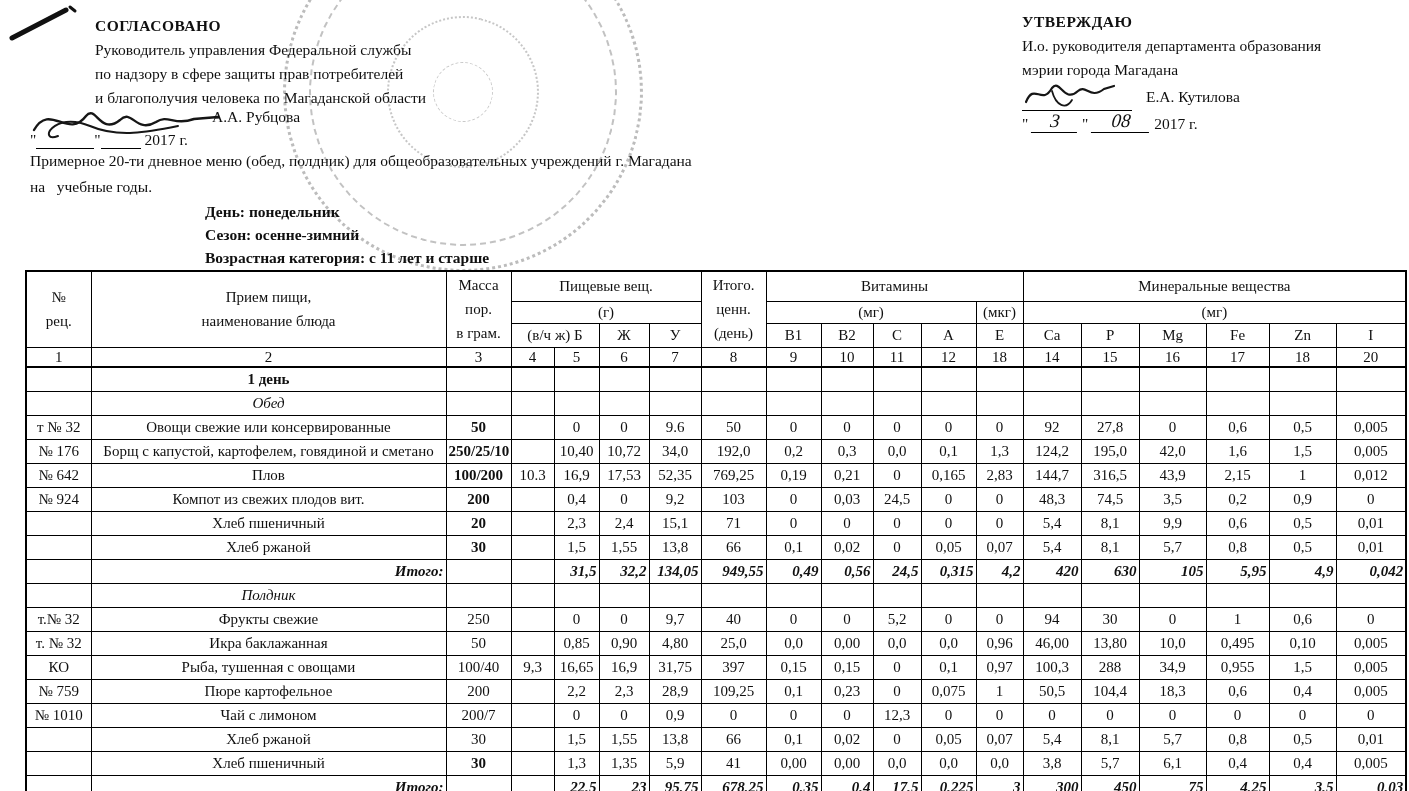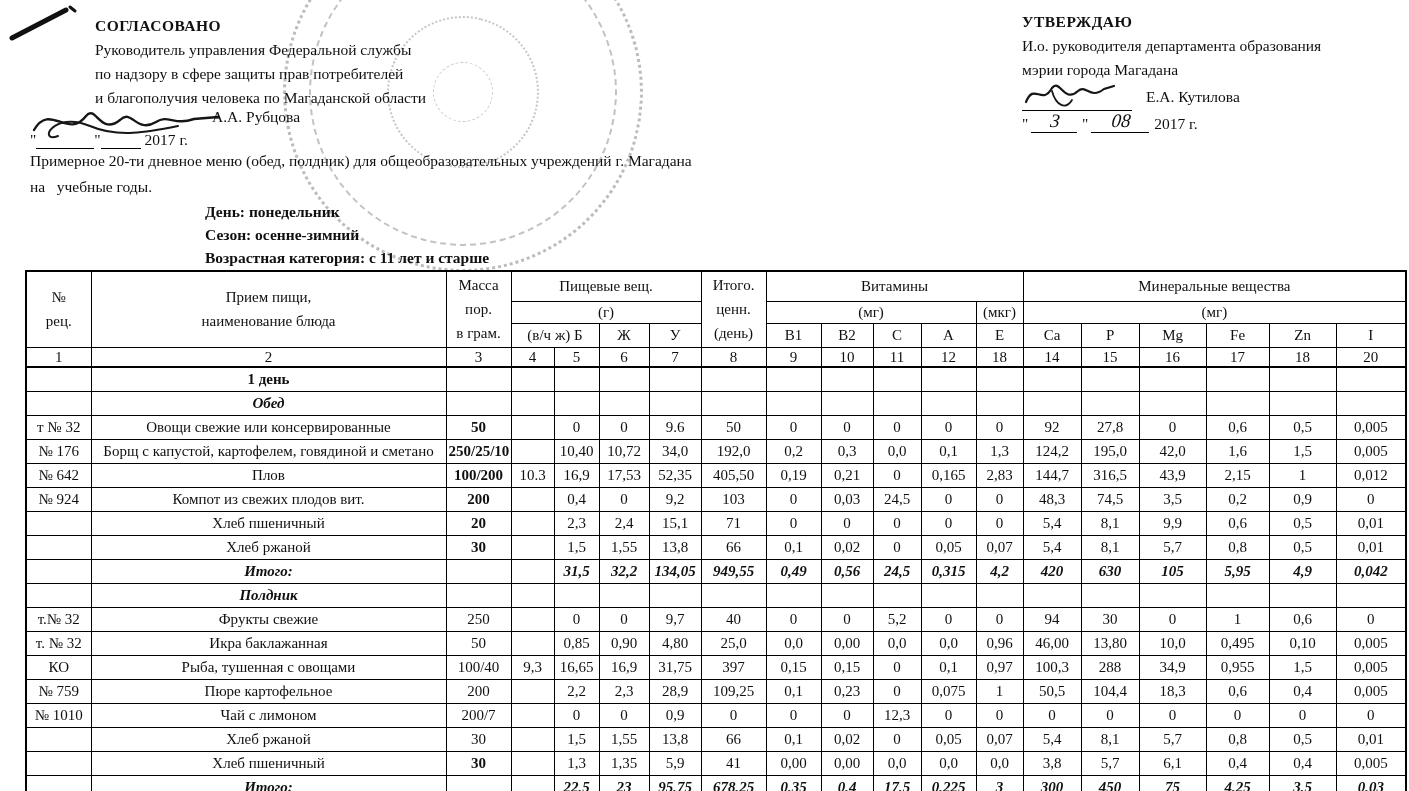--- a/index.html
+++ b/index.html
@@ -45,23 +45,23 @@
   thead tr.h1{height:30px;}
   thead tr.h2{height:22px;}
   thead tr.h3{height:24px;}
   thead tr.colnum-row{height:20px;}
   thead tr.colnum-row td{border-bottom:2px solid #000;}
   .hdr-stack div{line-height:24px;}
   tbody td{height:23px;}
   td.name-cell{text-align:left;padding-left:5px;white-space:nowrap;}
   td.mass-cell{white-space:nowrap;overflow:visible;text-align:center;}
   tr.row-day td.name-cell{text-align:center;font-weight:bold;}
-  tr.row-section td.name-cell{text-align:center;font-weight:bold;font-style:italic;}
-  tr.row-total td{font-weight:bold;font-style:italic;}
-  tr.row-total td.name-cell{text-align:center;}
+  tr.row-section td.name-cell{text-align:center;font-weight:normal;font-style:italic;}
+  tr.row-total td{font-weight:bold;font-style:italic;text-align:right;}
+  tr.row-total td.name-cell{text-align:right;}
   tr.bold-mass td.mass-cell{font-weight:bold;}
   
   .sigpath{stroke:#161616;fill:none;stroke-linecap:round;}
 </style>
 </head>
 <body>
 
 <svg class="abs" style="left:8px;top:2px;" width="75" height="42">
   <path d="M4 36 L 58 8" stroke="#111" stroke-width="5" stroke-linecap="round" fill="none"></path>
   <path d="M62 5 l 5 4" stroke="#111" stroke-width="3" stroke-linecap="round" fill="none"></path>
@@ -299,21 +299,21 @@
         <td>0,005</td>
       </tr>
       <tr class="row-item bold-mass">
         <td>№ 642</td>
         <td class="name-cell">Плов</td>
         <td class="mass-cell">100/200</td>
         <td>10.3</td>
         <td>16,9</td>
         <td>17,53</td>
         <td>52,35</td>
-        <td>405,50</td>
+        <td>769,25</td>
         <td>0,19</td>
         <td>0,21</td>
         <td>0</td>
         <td>0,165</td>
         <td>2,83</td>
         <td>144,7</td>
         <td>316,5</td>
         <td>43,9</td>
         <td>2,15</td>
         <td>1</td>

